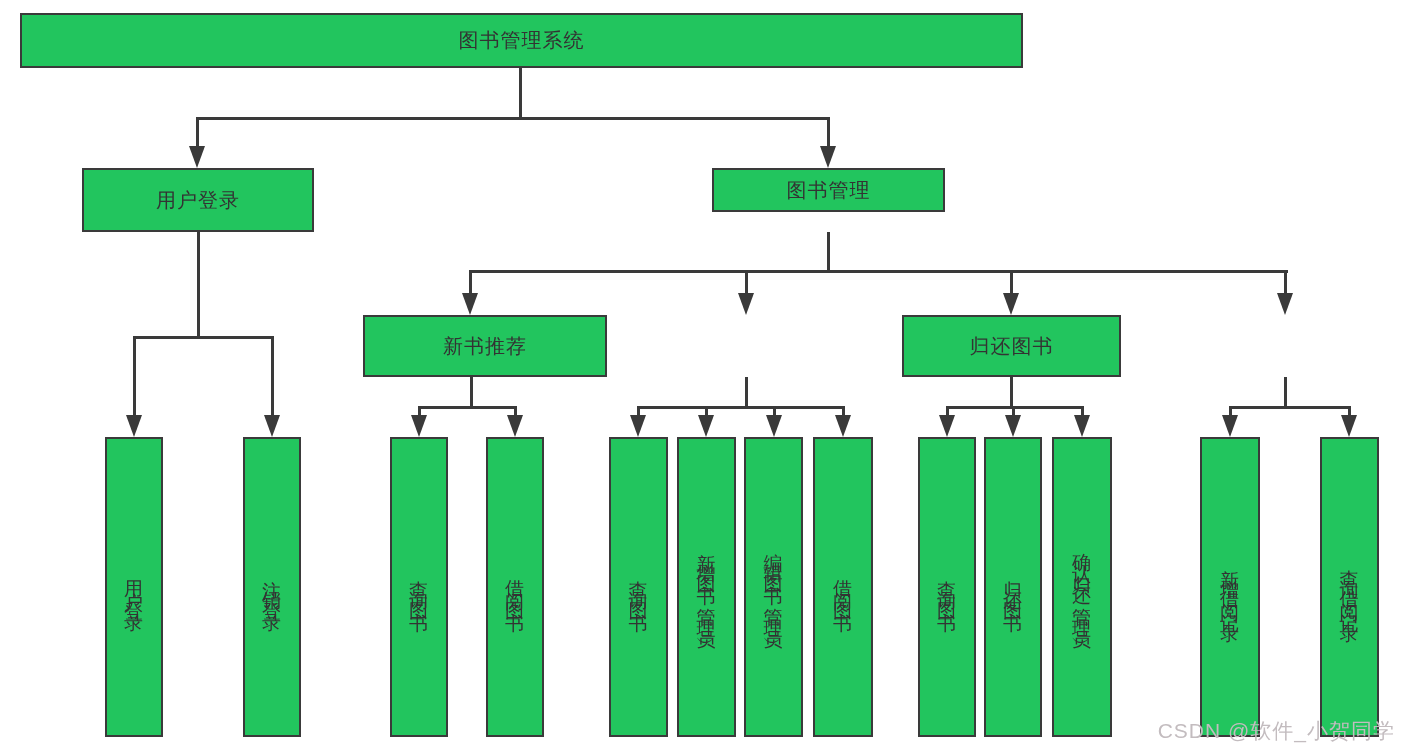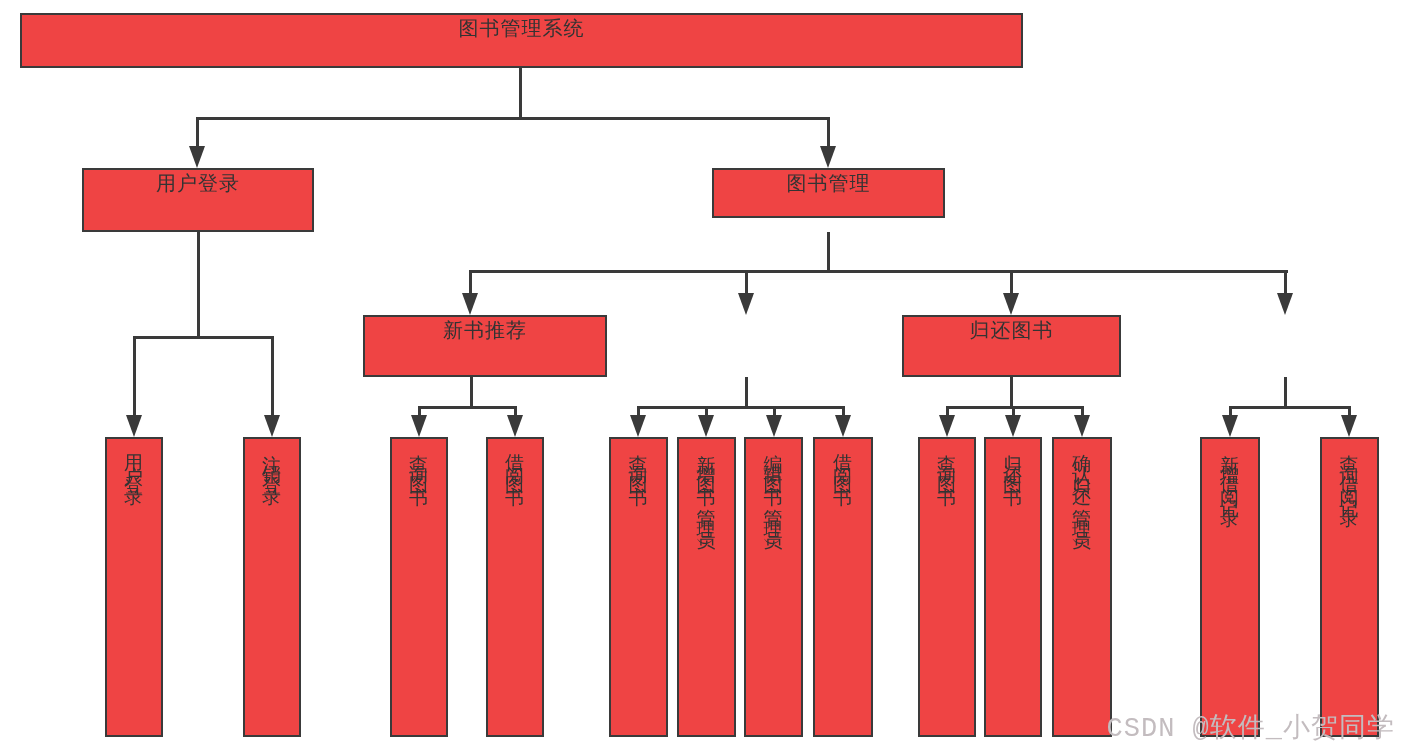--- a/index.html
+++ b/index.html
@@ -1,54 +1,54 @@
 <!DOCTYPE html>
 <html><head>
 <meta charset="utf-8">
 <style>
   html,body { margin:0; padding:0; background:#ffffff; }
   .stage {
     position:relative; width:1405px; height:747px; background:#ffffff;
     font-family:"Liberation Sans","DejaVu Sans",sans-serif; overflow:hidden; color:#333333;
   }
   .box {
-    position:absolute; box-sizing:border-box; background:#ef4444;
-    border:2.5px solid #3a3a3a; display:flex; align-items:flex-start; justify-content:center;
+    position:absolute; box-sizing:border-box; background:#22c55e;
+    border:2.5px solid #3a3a3a; display:flex; align-items:center; justify-content:center;
     z-index:2;
   }
   .hnode { font-size:20px; letter-spacing:1px; }
   .vnode span {
     writing-mode:vertical-rl; text-orientation:mixed;
     font-size:19px; line-height:1; letter-spacing:11px; display:block;
   }
   .vl { position:absolute; width:3px; background:#3a3a3a; z-index:1; }
   .hl { position:absolute; height:3px; background:#3a3a3a; z-index:1; }
   .arr {
     position:absolute; width:0; height:0; z-index:1;
     border-left:8px solid transparent; border-right:8px solid transparent;
     border-top:22px solid #3a3a3a;
   }
   .wm {
     position:absolute; right:10px; bottom:2px; z-index:5;
-    font-size:27px; letter-spacing:1px; color:#c3bcbf; white-space:nowrap;font-family:Liberation Mono, monospace;
+    font-size:21px; letter-spacing:1px; color:#c3bcbf; white-space:nowrap;
   }
 </style>
 </head>
 <body>
 
 <div class="stage">
 
   <div class="box hnode" style="left:20px;top:13px;width:1003px;height:55px">
     <span>图书管理系统</span>
   </div>
 
   <div class="box hnode" style="left:82px;top:168px;width:232px;height:64px">
     <span>用户登录</span>
   </div>
-  <div class="box hnode" style="left:712px;top:168px;width:233px;height:50px">
+  <div class="box hnode" style="left:712px;top:168px;width:233px;height:44px">
     <span>图书管理</span>
   </div>
 
   <div class="box hnode" style="left:363px;top:315px;width:244px;height:62px">
     <span>新书推荐</span>
   </div>
   <div class="box hnode" style="left:902px;top:315px;width:219px;height:62px">
     <span>归还图书</span>
   </div>
 

